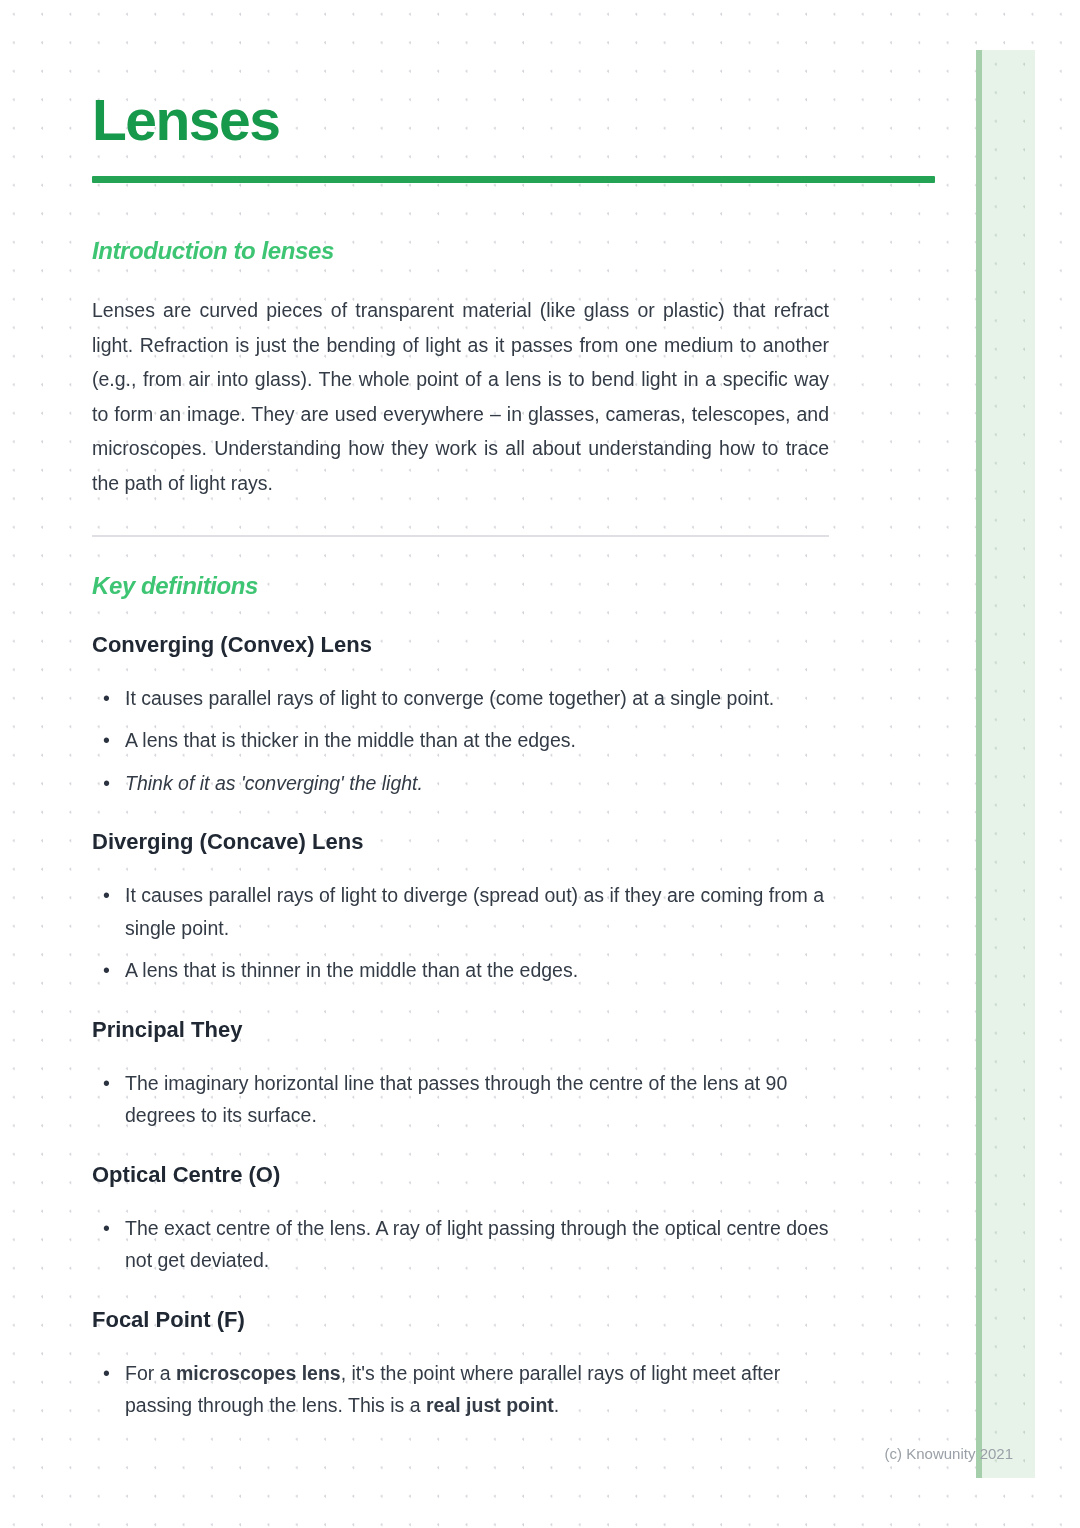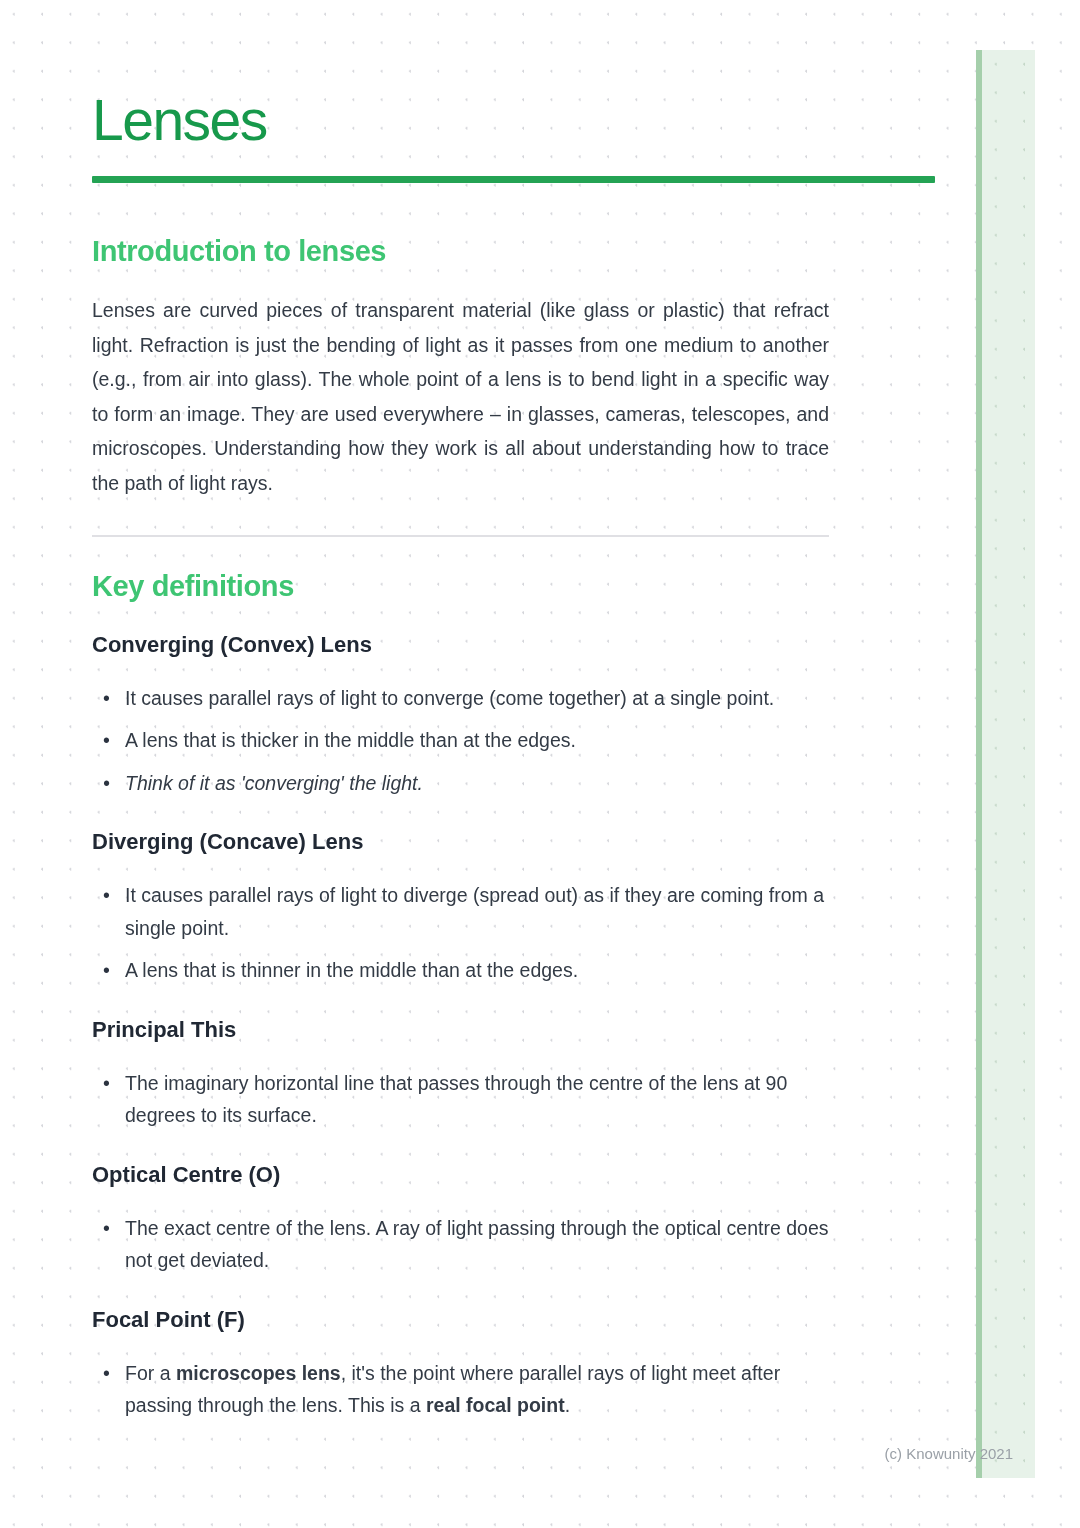--- a/index.html
+++ b/index.html
@@ -29,38 +29,39 @@
     position: relative;
     z-index: 1;
     padding: 90px 0 0 92px;
     width: 843px;
     box-sizing: content-box;
   }
   h1.doc-title {
     margin: 0;
     font-size: 57px;
     line-height: 60px;
-    font-weight: 400;
+    font-weight: 700;
     letter-spacing: -1.5px;
     color: #17994b;
   }
   .title-rule {
     height: 7px;
     background: #24a354;
     margin-top: 26px;
     border-radius: 1px;
   }
   .inner { width: 737px; }
   h2.section-heading {
     margin: 0;
-    font-size: 29px;
+    font-size: 24px;
     line-height: 32px;
     font-weight: 700;
     letter-spacing: -0.4px;
     color: #3ec573;
+    font-style: italic;
   }
   h2.intro-heading { margin-top: 52px; }
   h2.keydefs-heading { margin-top: 33px; }
   p.intro-paragraph {
     margin: 26px 0 0;
     font-size: 19.5px;
     line-height: 34.6px;
     text-align: justify;
     color: #333b46;
   }
@@ -130,30 +131,30 @@
           <ul class="definition-list">
             <li><span>It causes parallel rays of light to converge (come together) at a single point.</span></li>
             <li><span>A lens that is thicker in the middle than at the edges.</span></li>
             <li class="italic"><span>Think of it as 'converging' the light.</span></li>
           </ul>
           <h3 class="definition-term">Diverging (Concave) Lens</h3>
           <ul class="definition-list">
             <li><span>It causes parallel rays of light to diverge (spread out) as if they are coming from a single point.</span></li>
             <li><span>A lens that is thinner in the middle than at the edges.</span></li>
           </ul>
-          <h3 class="definition-term">Principal This</h3>
+          <h3 class="definition-term">Principal They</h3>
           <ul class="definition-list">
             <li><span>The imaginary horizontal line that passes through the centre of the lens at 90 degrees to its surface.</span></li>
           </ul>
           <h3 class="definition-term">Optical Centre (O)</h3>
           <ul class="definition-list">
             <li><span>The exact centre of the lens. A ray of light passing through the optical centre does not get deviated.</span></li>
           </ul>
           <h3 class="definition-term">Focal Point (F)</h3>
           <ul class="definition-list">
-            <li><span>For a </span><span class="bold">microscopes lens</span><span>, it's the point where parallel rays of light meet after passing through the lens. This is a </span><span class="bold">real focal point</span><span>.</span></li>
+            <li><span>For a </span><span class="bold">microscopes lens</span><span>, it's the point where parallel rays of light meet after passing through the lens. This is a </span><span class="bold">real just point</span><span>.</span></li>
           </ul>
         </div>
     </div>
   </div>
 
   <div class="copyright">(c) Knowunity 2021</div>
 </div>
 
 </body></html>

